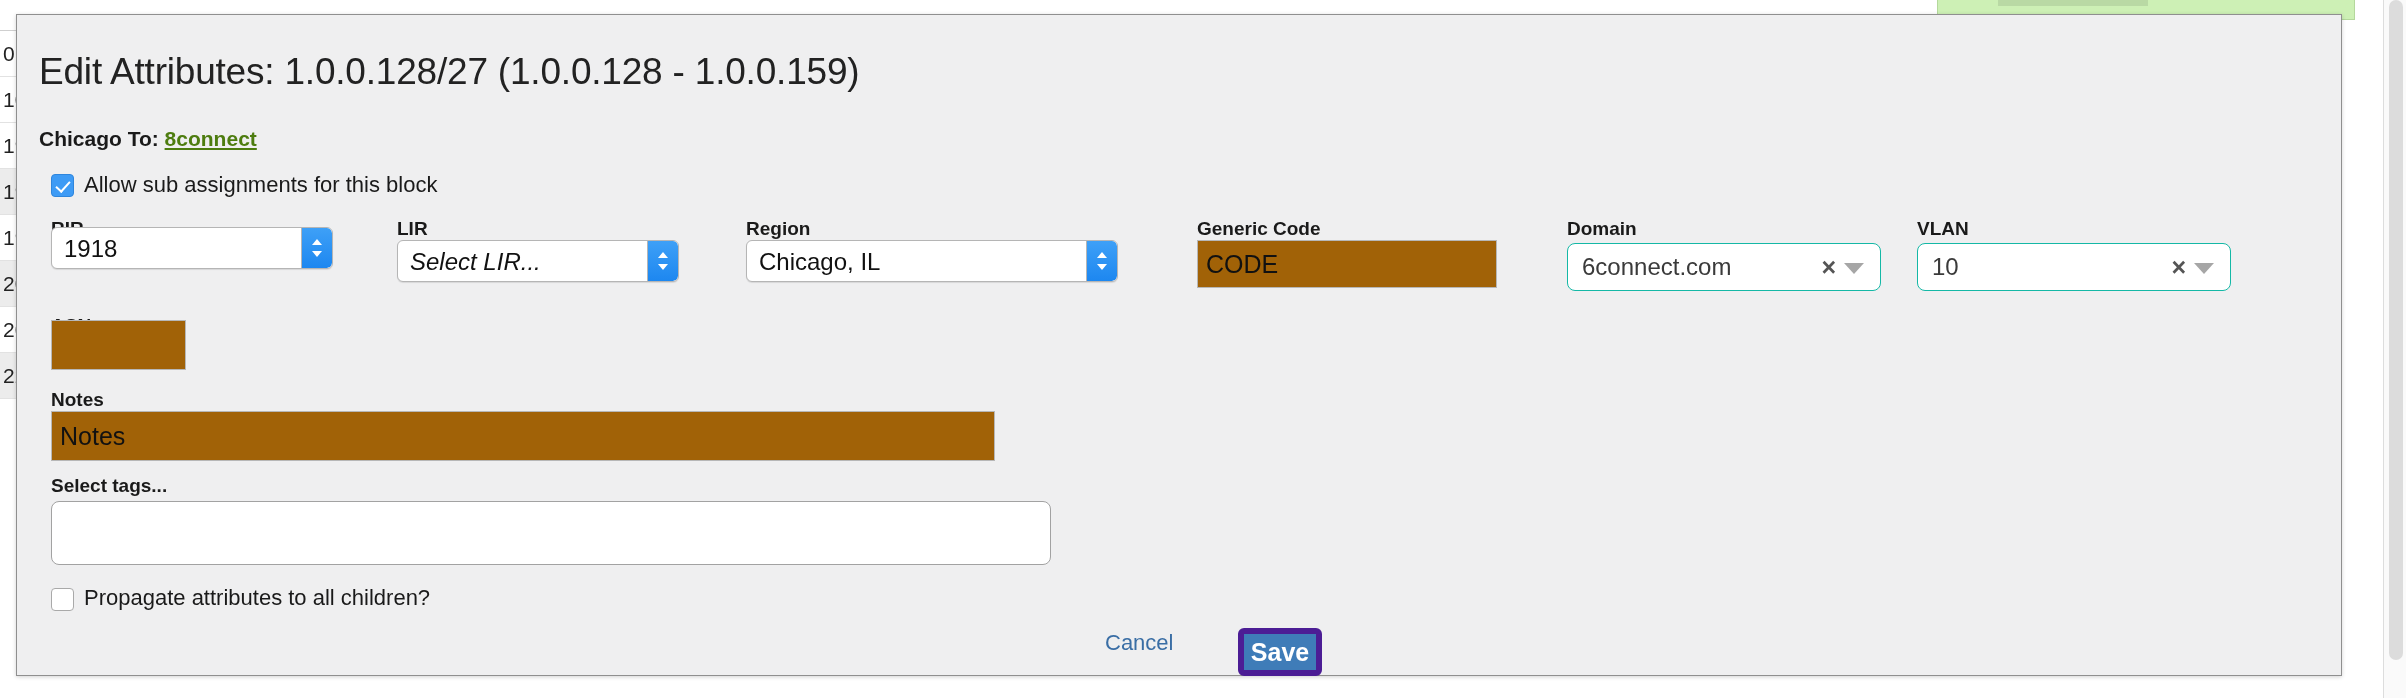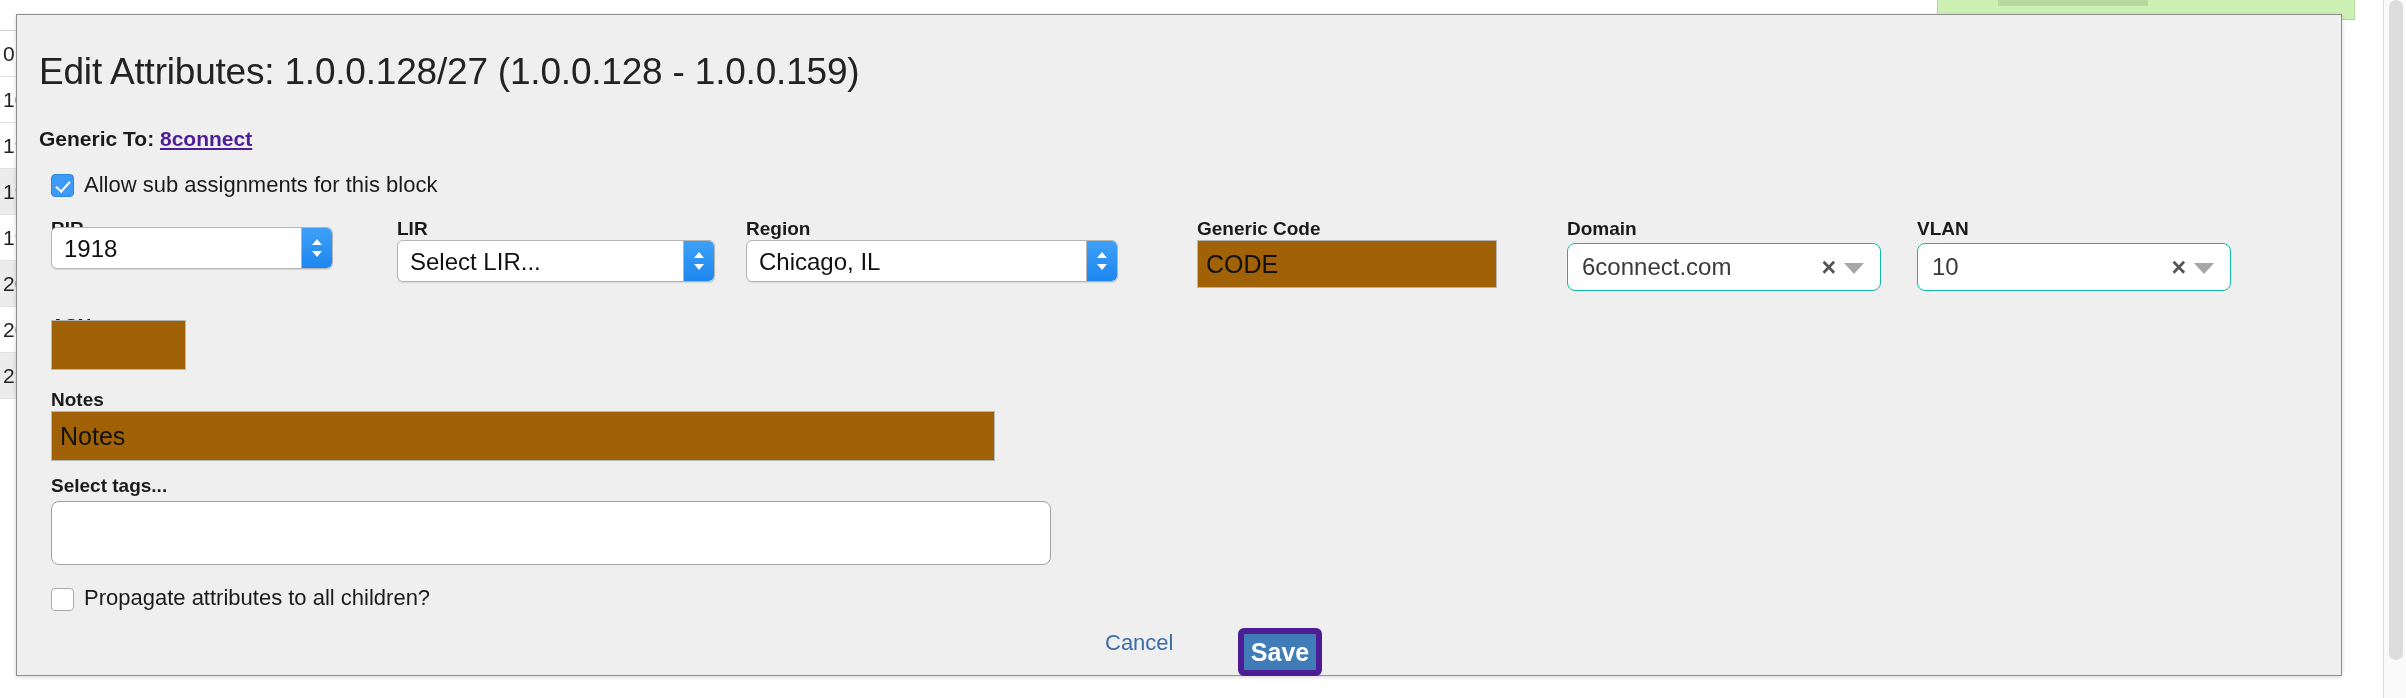--- a/index.html
+++ b/index.html
@@ -115,21 +115,21 @@
 
   .assigned-line {
     position: absolute;
     left: 22px; top: 112px;
     font-size: 21px;
     font-weight: bold;
     color: #1a1a1a;
     white-space: nowrap;
   }
   .assigned-link {
-    color: #4c1d95;
+    color: #4d7c0f;
     text-decoration: underline;
     font-weight: bold;
     cursor: pointer;
   }
 
   
   .cb-row {
     position: absolute;
     display: flex;
     align-items: center;
@@ -347,37 +347,37 @@
 
   <div class="scroll-track">
     <div class="scroll-thumb"></div>
   </div>
 
   <div class="modal">
 
     <div class="modal-title">Edit Attributes: 1.0.0.128/27 (1.0.0.128 - 1.0.0.159)</div>
 
     <div class="assigned-line">
-      <span>Generic To:</span>
+      <span>Chicago To:</span>
       <span class="assigned-link">8connect</span>
     </div>
 
     <div class="cb-row allow-sub">
       <span class="cb on"></span>
       <span class="cb-label">Allow sub assignments for this block</span>
     </div>
 
     <div class="f-label" style="left:34px; top:203px;">RIR</div>
     <div class="sel" style="left:34px; top:212px; width:282px;">
       <div class="sel-text">1918</div>
       <div class="sel-arrowbox"></div>
     </div>
 
     <div class="f-label" style="left:380px; top:203px;">LIR</div>
-    <div class="sel" style="left:380px; top:225px; width:318px;">
+    <div class="sel" style="left:380px; top:225px; width:282px;font-style:italic;">
       <div class="sel-text">Select LIR...</div>
       <div class="sel-arrowbox"></div>
     </div>
 
     <div class="f-label" style="left:729px; top:203px;">Region</div>
     <div class="sel" style="left:729px; top:225px; width:372px;">
       <div class="sel-text">Chicago, IL</div>
       <div class="sel-arrowbox"></div>
     </div>
 

